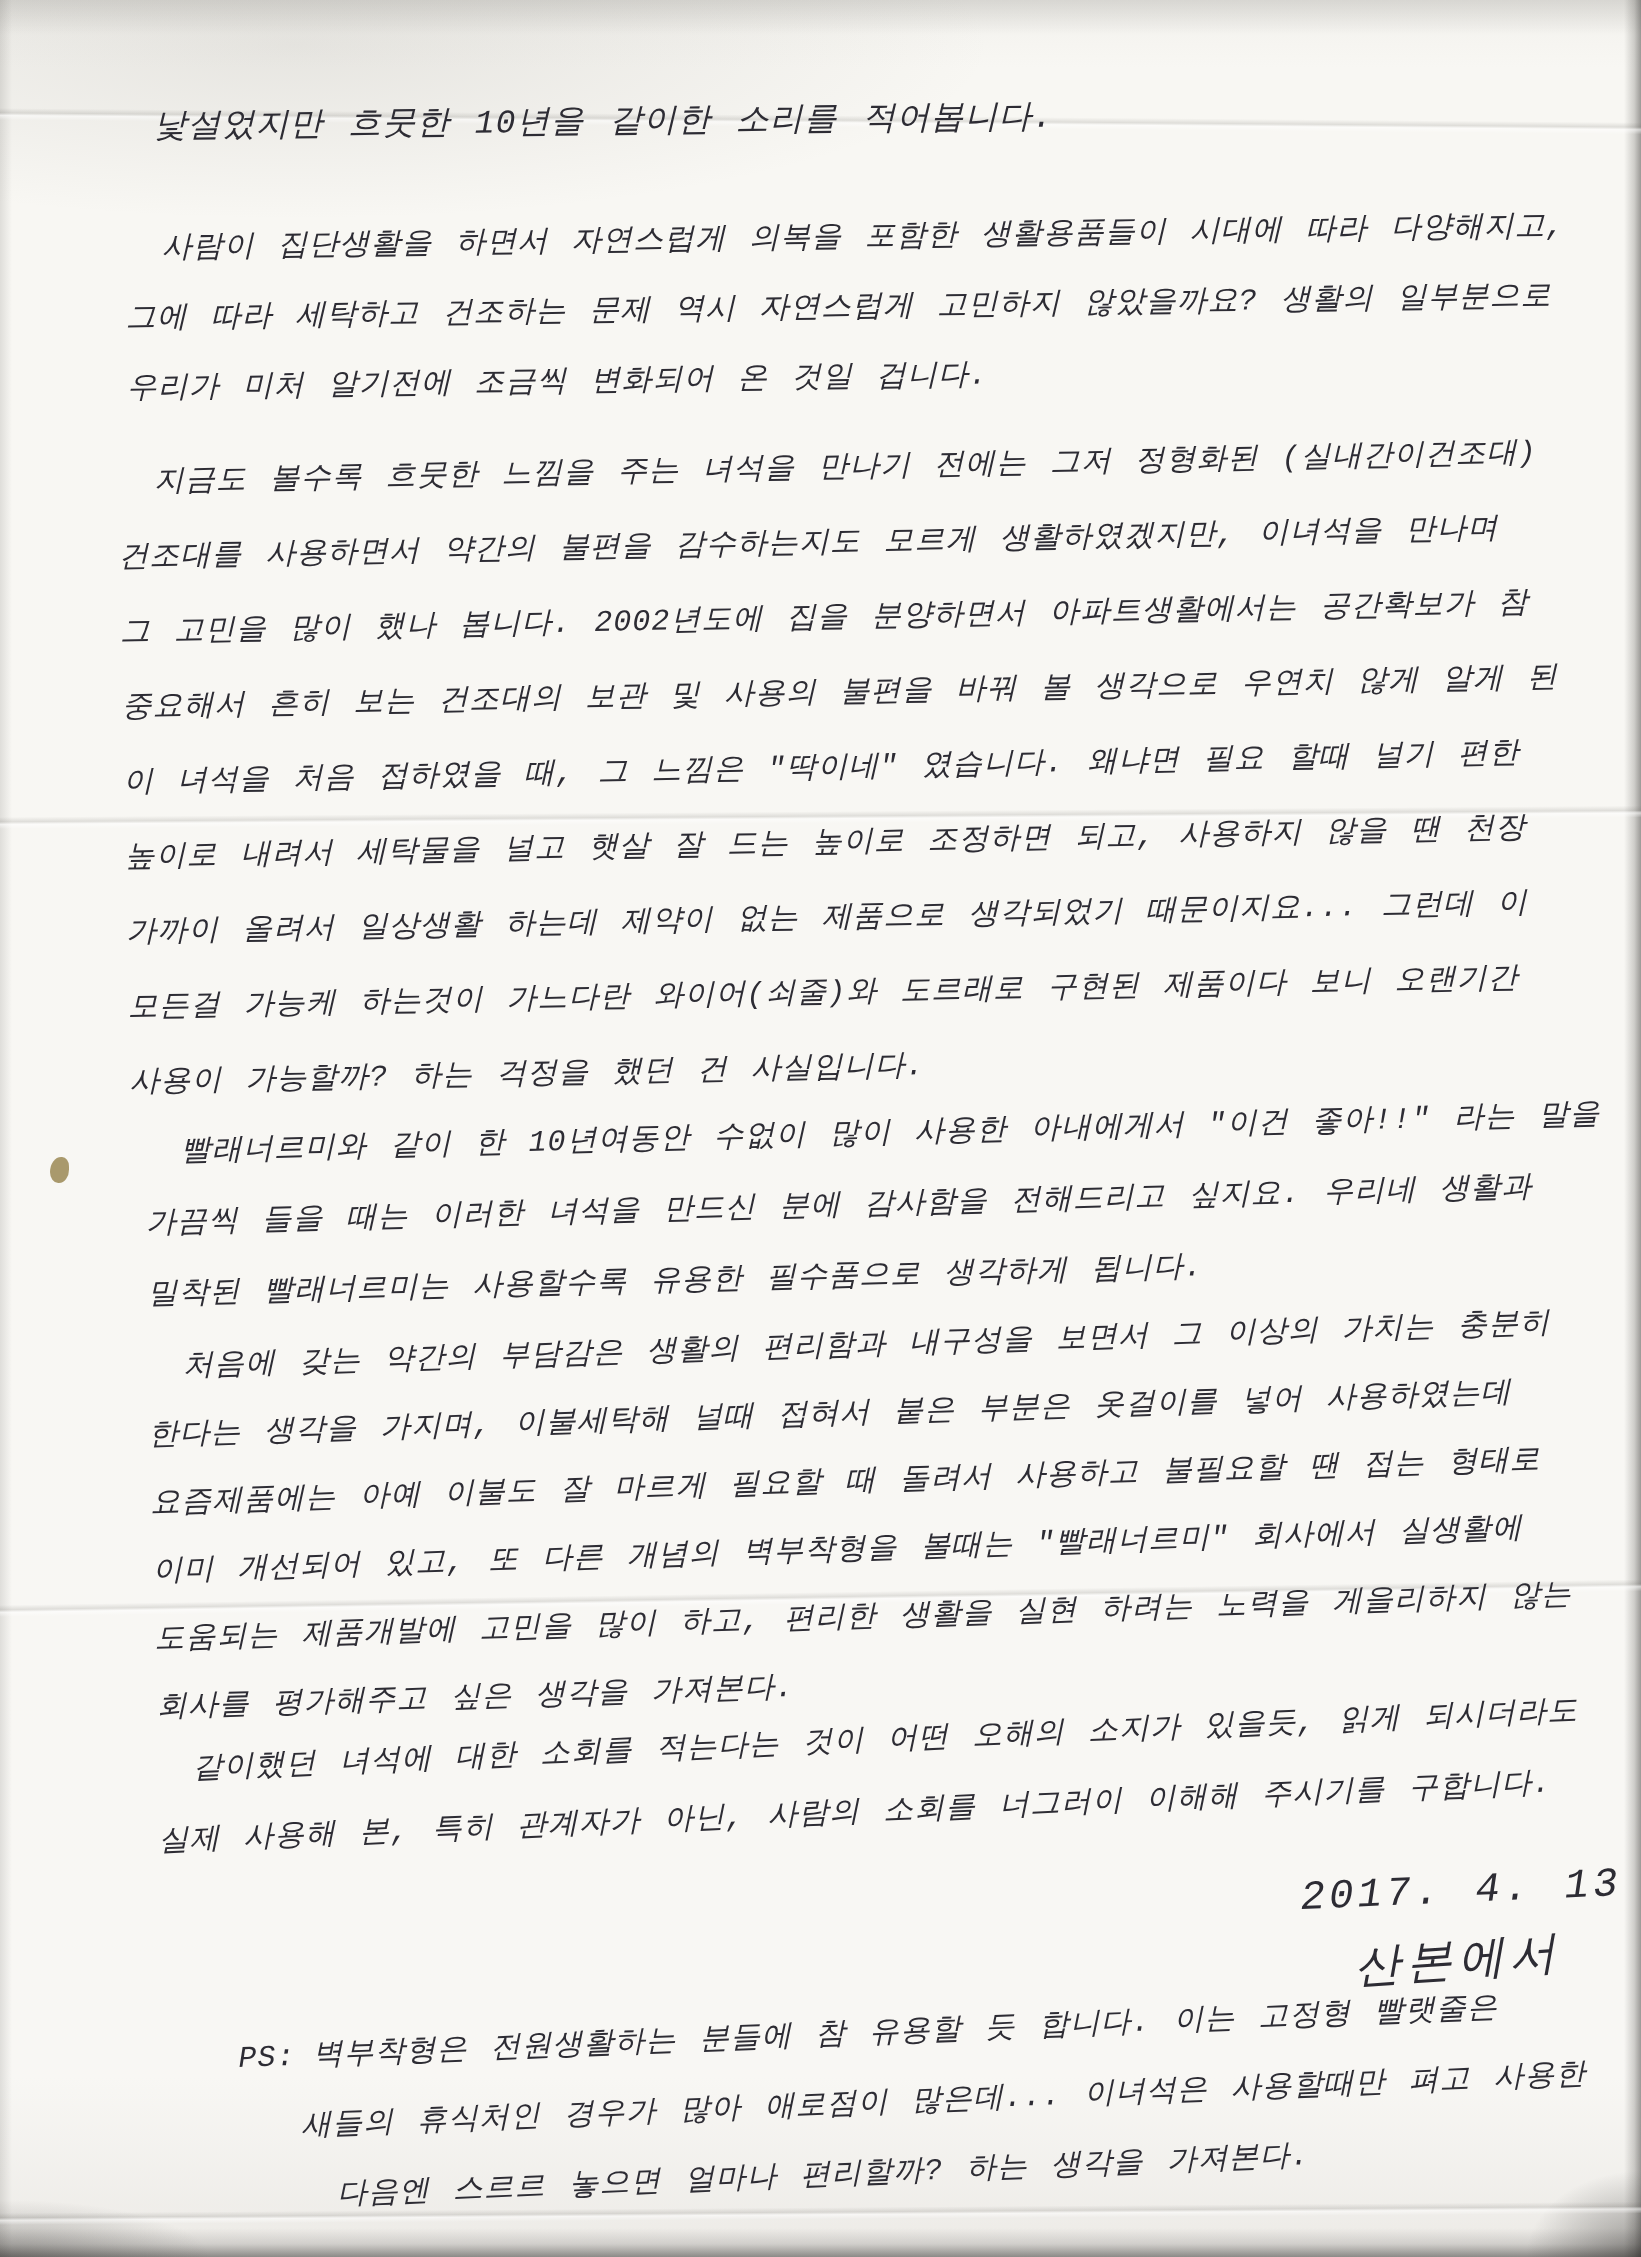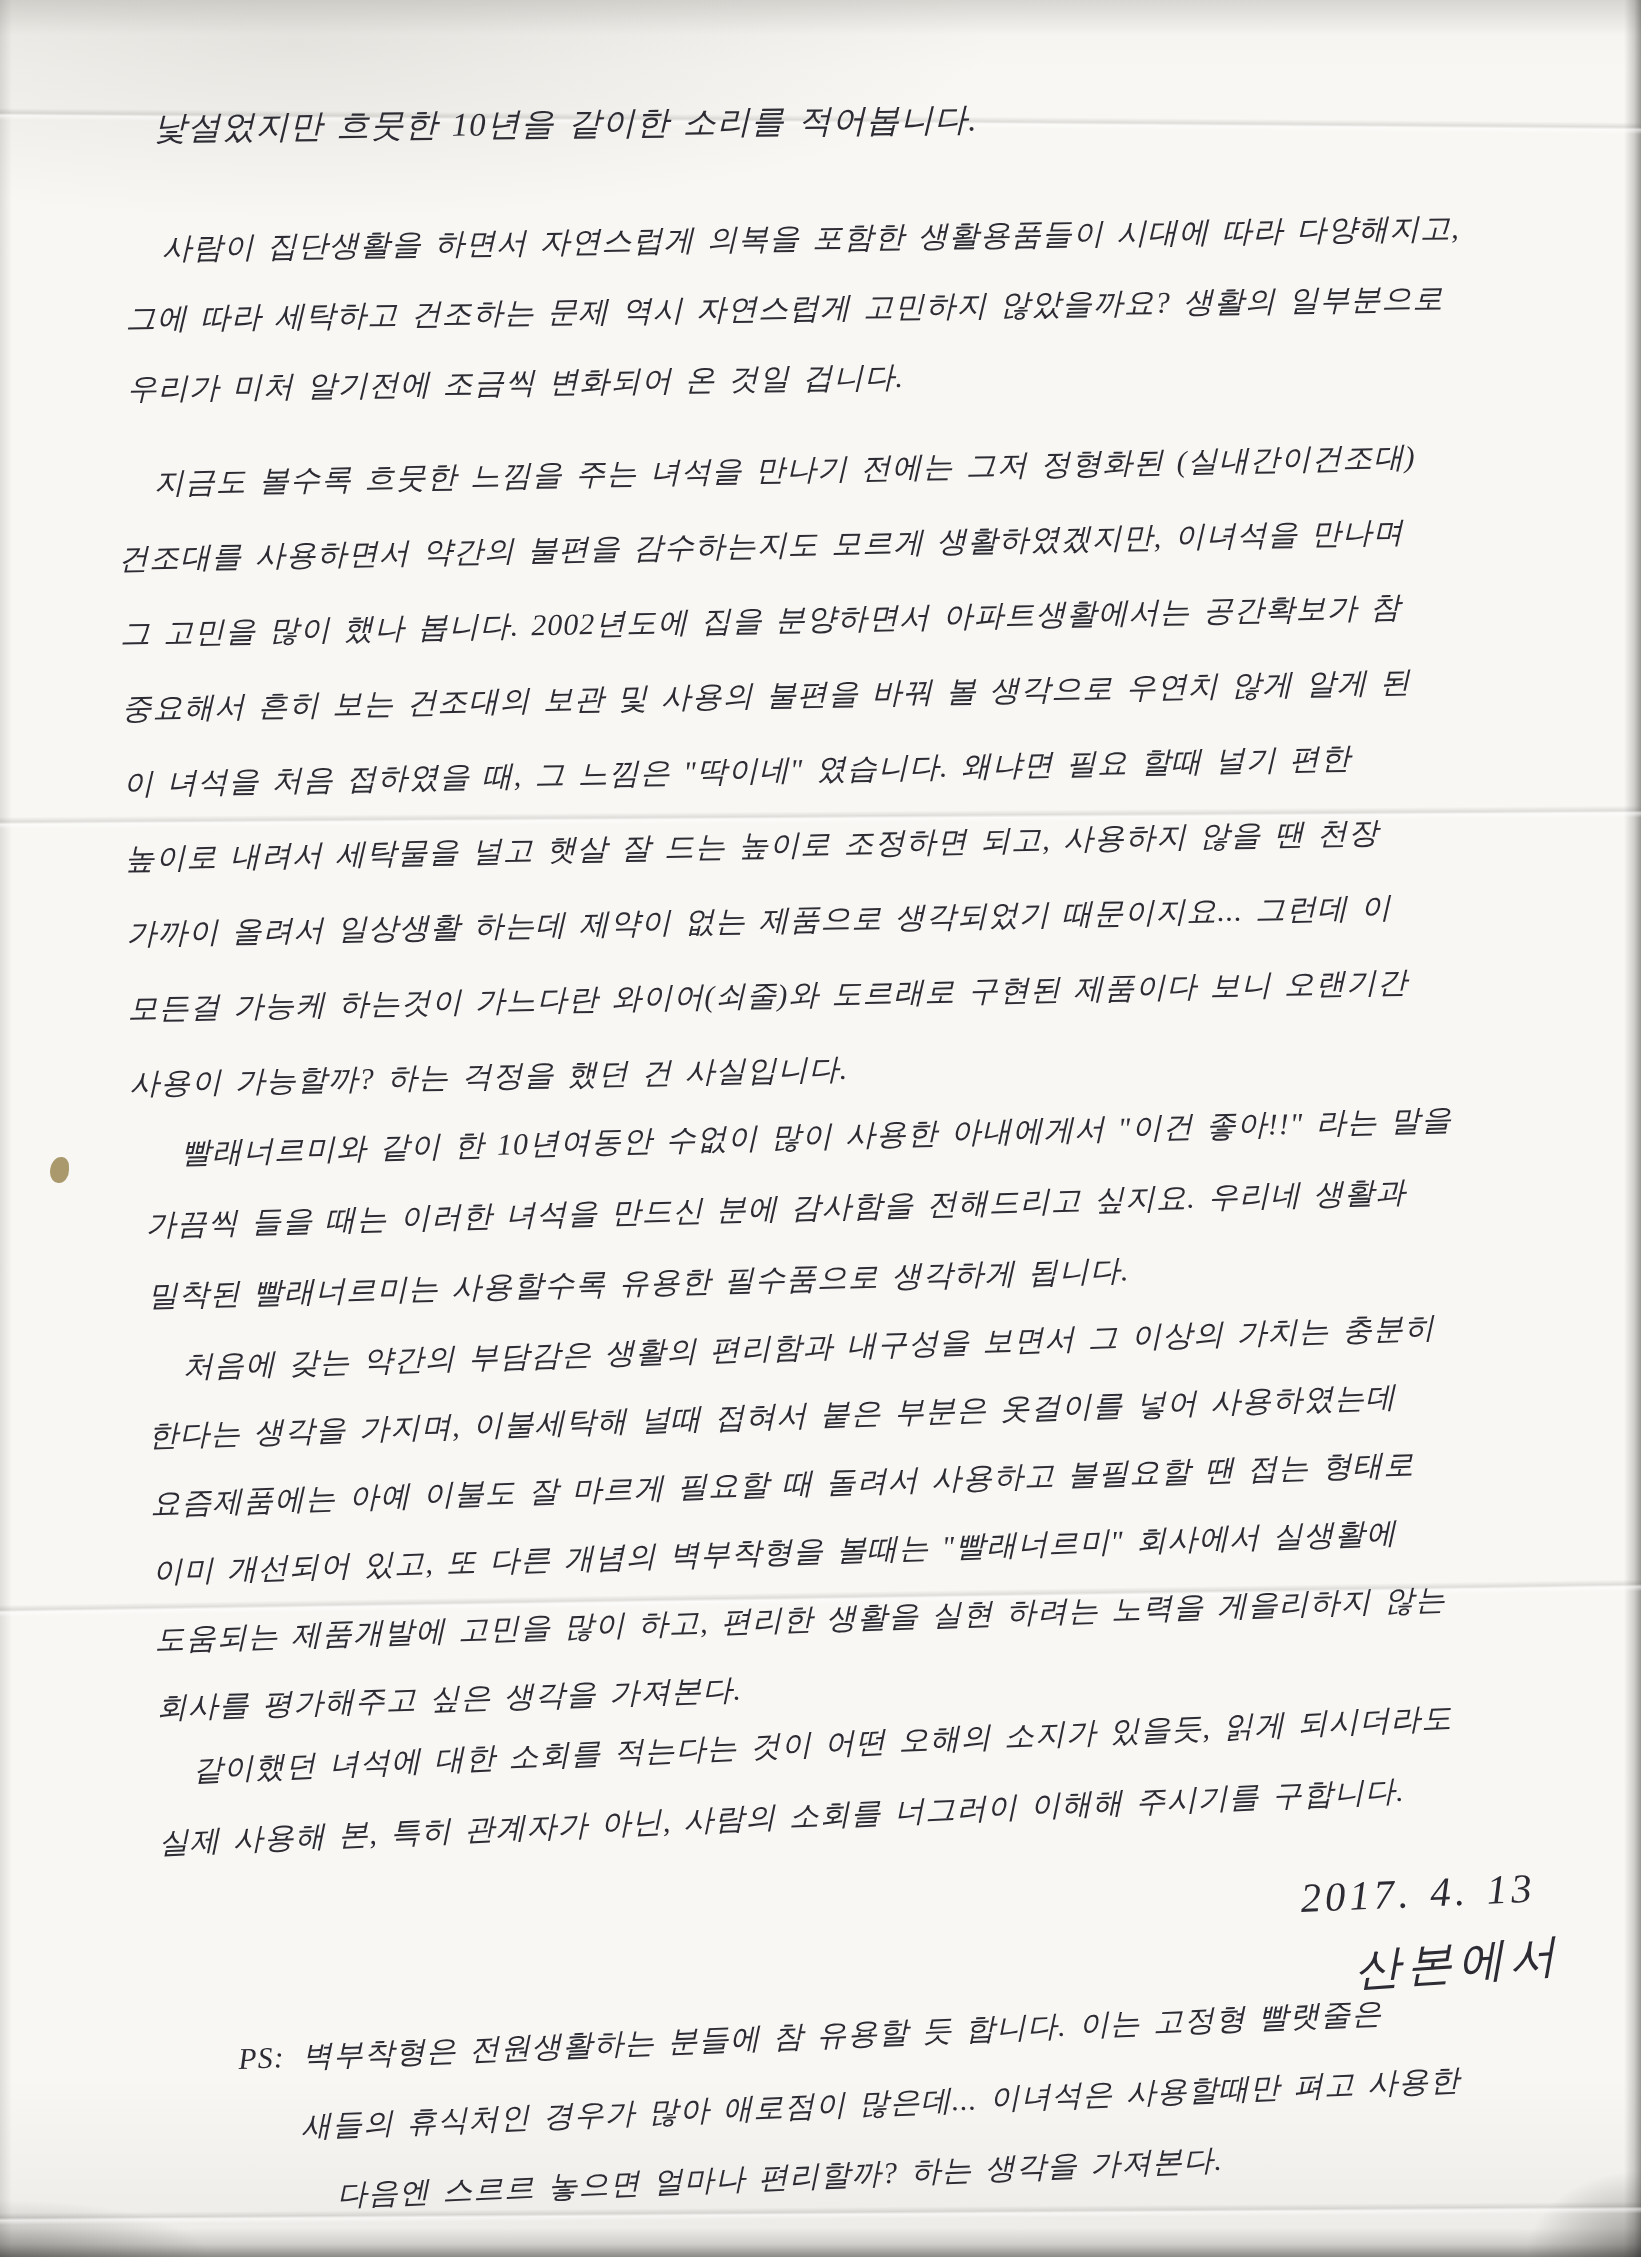--- a/index.html
+++ b/index.html
@@ -4,21 +4,21 @@
 <style>
   html,body{margin:0;padding:0;background:#ffffff;}
   .page{
     position:relative;
     width:1641px;height:2257px;
     background:
       radial-gradient(1159px 290px at 18% 2%, rgba(150,147,140,0.18), rgba(150,147,140,0) 60%),
       linear-gradient(180deg,#f2f1ed 0px,#f8f7f3 68px,#f8f7f4 92%,#eceae6 100%),
       #f7f6f2;
     overflow:hidden;
-    font-family:Liberation Serif, serif;
+    font-family:Liberation Mono, monospace;
   }
   
   .edge-right{position:absolute;top:0;right:0;width:17.4px;height:100%;
     background:linear-gradient(90deg,rgba(60,58,54,0) 0%,rgba(60,58,54,0.22) 60%,rgba(40,38,36,0.45) 100%);}
   .edge-bottom{position:absolute;bottom:0;left:0;width:100%;height:29px;
     background:linear-gradient(0deg,rgba(45,44,42,0.5) 0%,rgba(45,44,42,0.15) 45%,rgba(45,44,42,0) 100%);}
   .edge-left{position:absolute;top:0;left:0;width:11.6px;height:100%;
     background:linear-gradient(90deg,rgba(70,68,64,0.14),rgba(70,68,64,0));}
   .edge-top{position:absolute;top:0;left:0;width:100%;height:35px;
     background:linear-gradient(180deg,rgba(110,108,102,0.20),rgba(110,108,102,0));}

